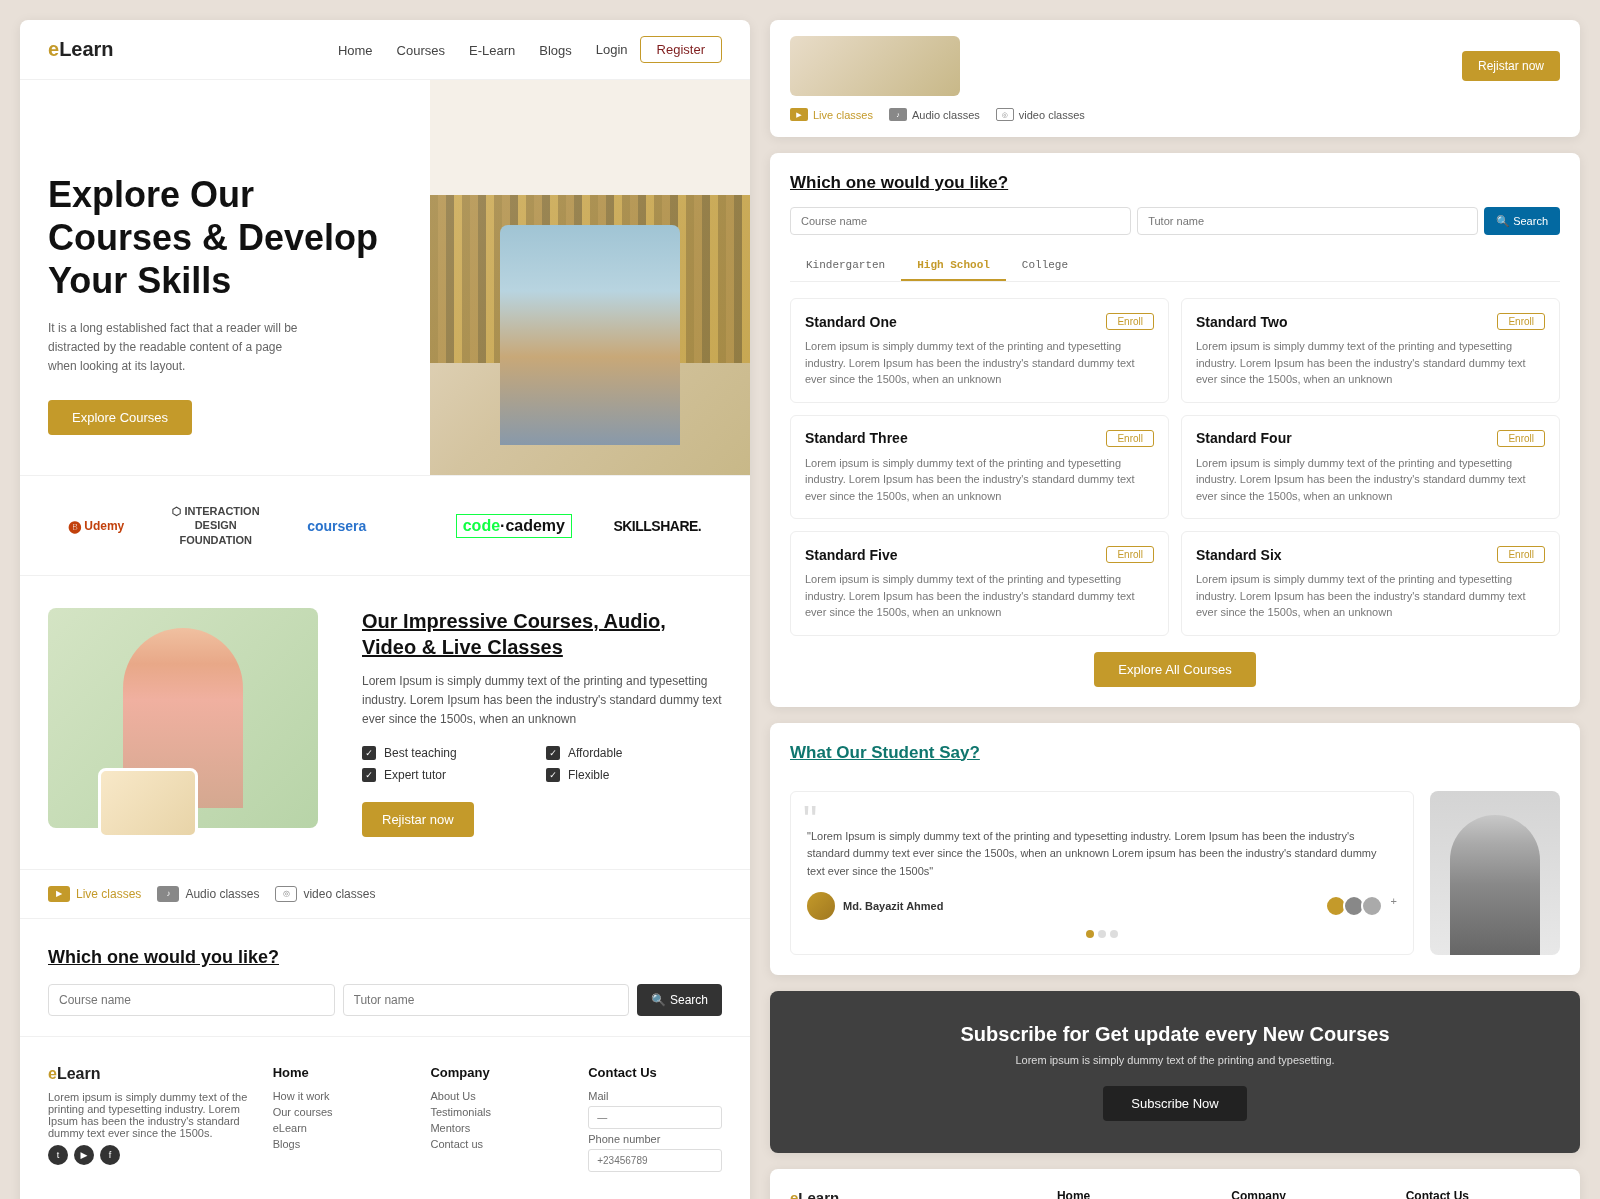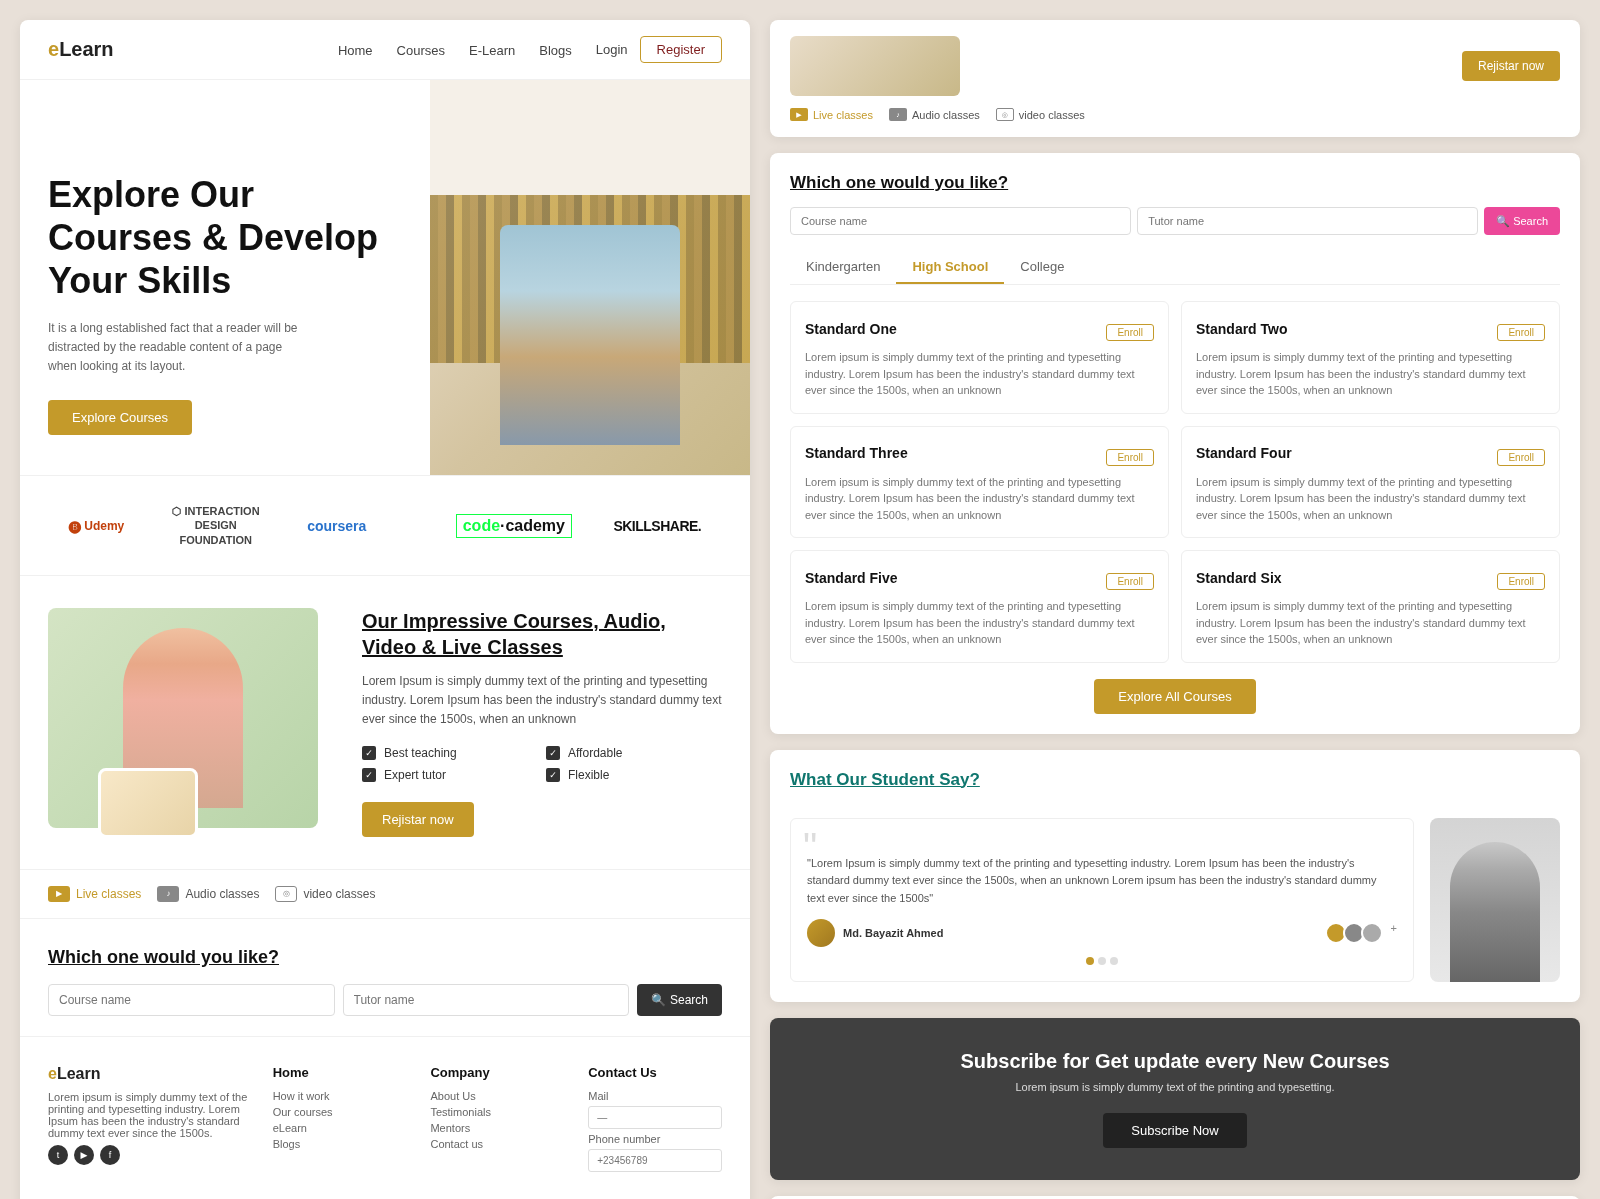--- a/index.html
+++ b/index.html
@@ -483,41 +483,42 @@
     }
     .search-input-right {
       flex: 1;
       padding: 7px 10px;
       border: 1px solid #ddd;
       border-radius: 4px;
       font-size: 11px;
       outline: none;
     }
     .search-btn-right {
-      background: #ec4899;
+      background: #0369a1;
       color: #fff;
       border: none;
       padding: 7px 12px;
       border-radius: 4px;
       font-size: 11px;
       cursor: pointer;
     }
 
     
     .cat-tabs {
       display: flex;
       border-bottom: 1px solid #eee;
       margin-bottom: 16px;
     }
     .cat-tab {
       padding: 8px 16px;
-      font-size: 13px;
+      font-size: 11px;
       color: #666;
       cursor: pointer;
       border-bottom: 2px solid transparent;
+      font-family: Liberation Mono, monospace;
     }
     .cat-tab.active {
       color: #c49a2a;
       border-bottom: 2px solid #c49a2a;
       font-weight: 600;
     }
 
     
     .standards-grid {
       display: grid;
@@ -543,21 +544,20 @@
       color: #111;
     }
     .standard-card-btn {
       background: none;
       border: 1px solid #c49a2a;
       color: #c49a2a;
       padding: 2px 10px;
       border-radius: 3px;
       font-size: 10px;
       cursor: pointer;
-      margin-top: 8px;
     }
     .standard-card p {
       font-size: 11px;
       color: #777;
       line-height: 1.5;
     }
     .explore-all-btn {
       display: flex;
       justify-content: center;
       margin-top: 4px;

